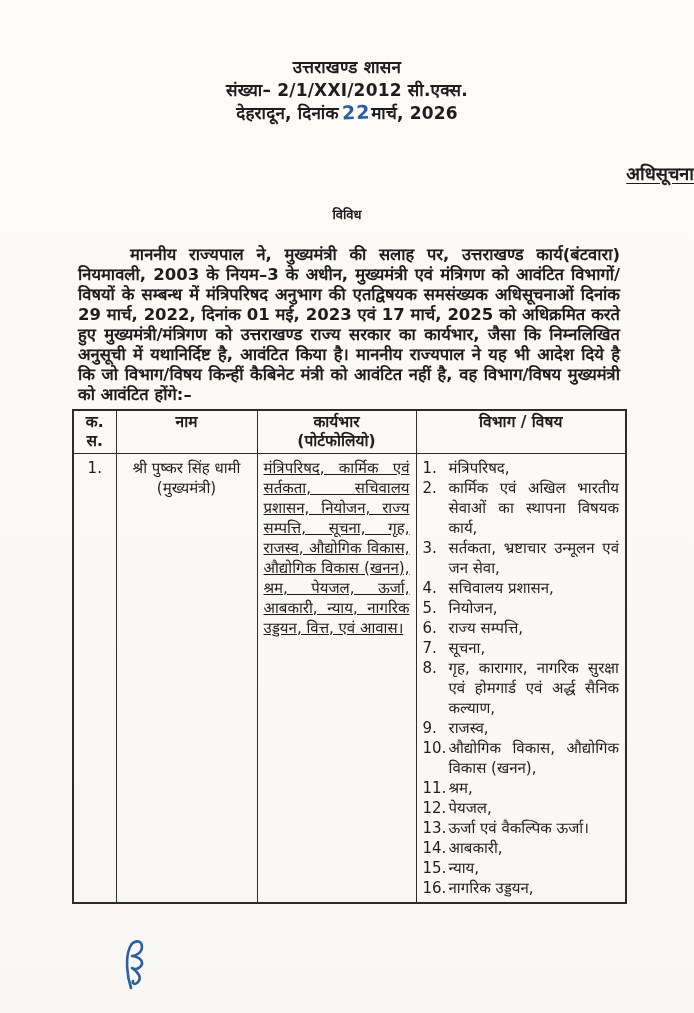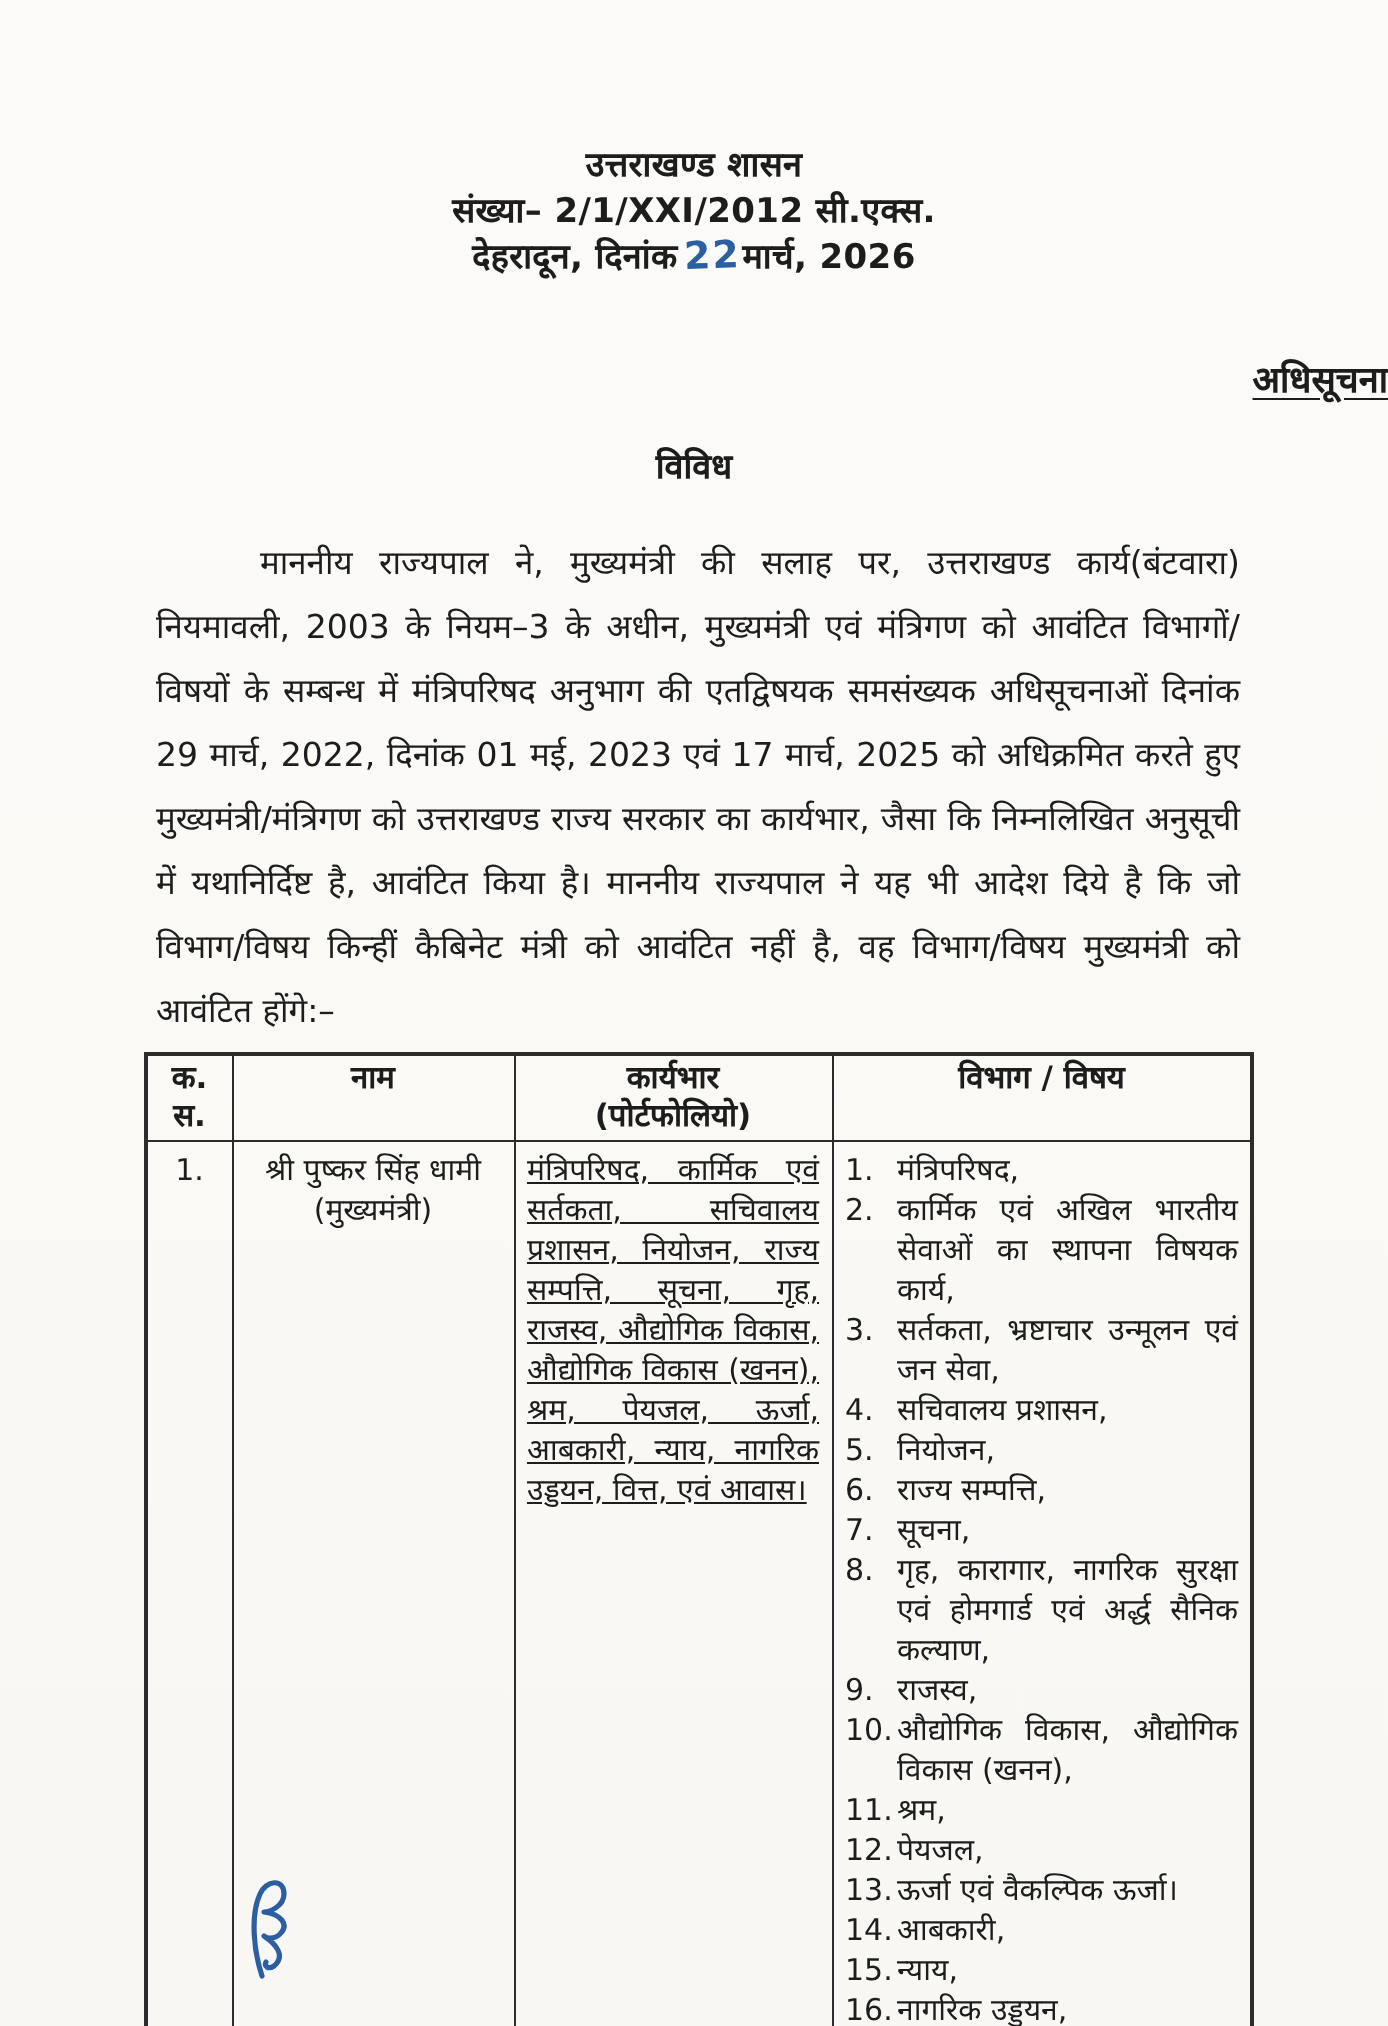--- a/index.html
+++ b/index.html
@@ -9,21 +9,21 @@
     position: relative;
     width: 694px;
     height: 1013px;
     margin: 0 auto;
     background: linear-gradient(180deg, #fcfbf9 0%, #faf9f6 60%, #f8f7f4 100%);
     color: #1d1d1d;
     overflow: hidden;
   }
   
   .doc-header {
-    padding-top: 72px;
+    padding-top: 56px;
     text-align: center;
     font-weight: bold;
     font-size: 17px;
     line-height: 22.5px;
     letter-spacing: 0.2px;
   }
   .hand-day {
     font-weight: bold;
     font-size: 19px;
     letter-spacing: 1px;
@@ -35,32 +35,32 @@
   .notice-title {
     margin-top: 36px;
     text-align: right;
     font-size: 18px;
     font-weight: bold;
   }
   .notice-title span { text-decoration: underline; text-underline-offset: 3px; }
   .notice-subtitle {
     margin-top: 20px;
     text-align: center;
-    font-size: 17px;
+    font-size: 13px;
     font-weight: bold;
   }
   
   .body-para {
     margin: 22px auto 0 78px;
     width: 542px;
     font-size: 16.5px;
-    line-height: 32px;
+    line-height: 20px;
     text-align: justify;
     text-indent: 52px;
-    font-weight: 400;
+    font-weight: 700;
   }
   
   .schedule-title {
     margin-top: 7px;
     text-align: center;
     font-size: 18px;
     font-weight: bold;
   }
   .schedule-title span { text-decoration: underline; text-underline-offset: 3px; }
   table.schedule {

